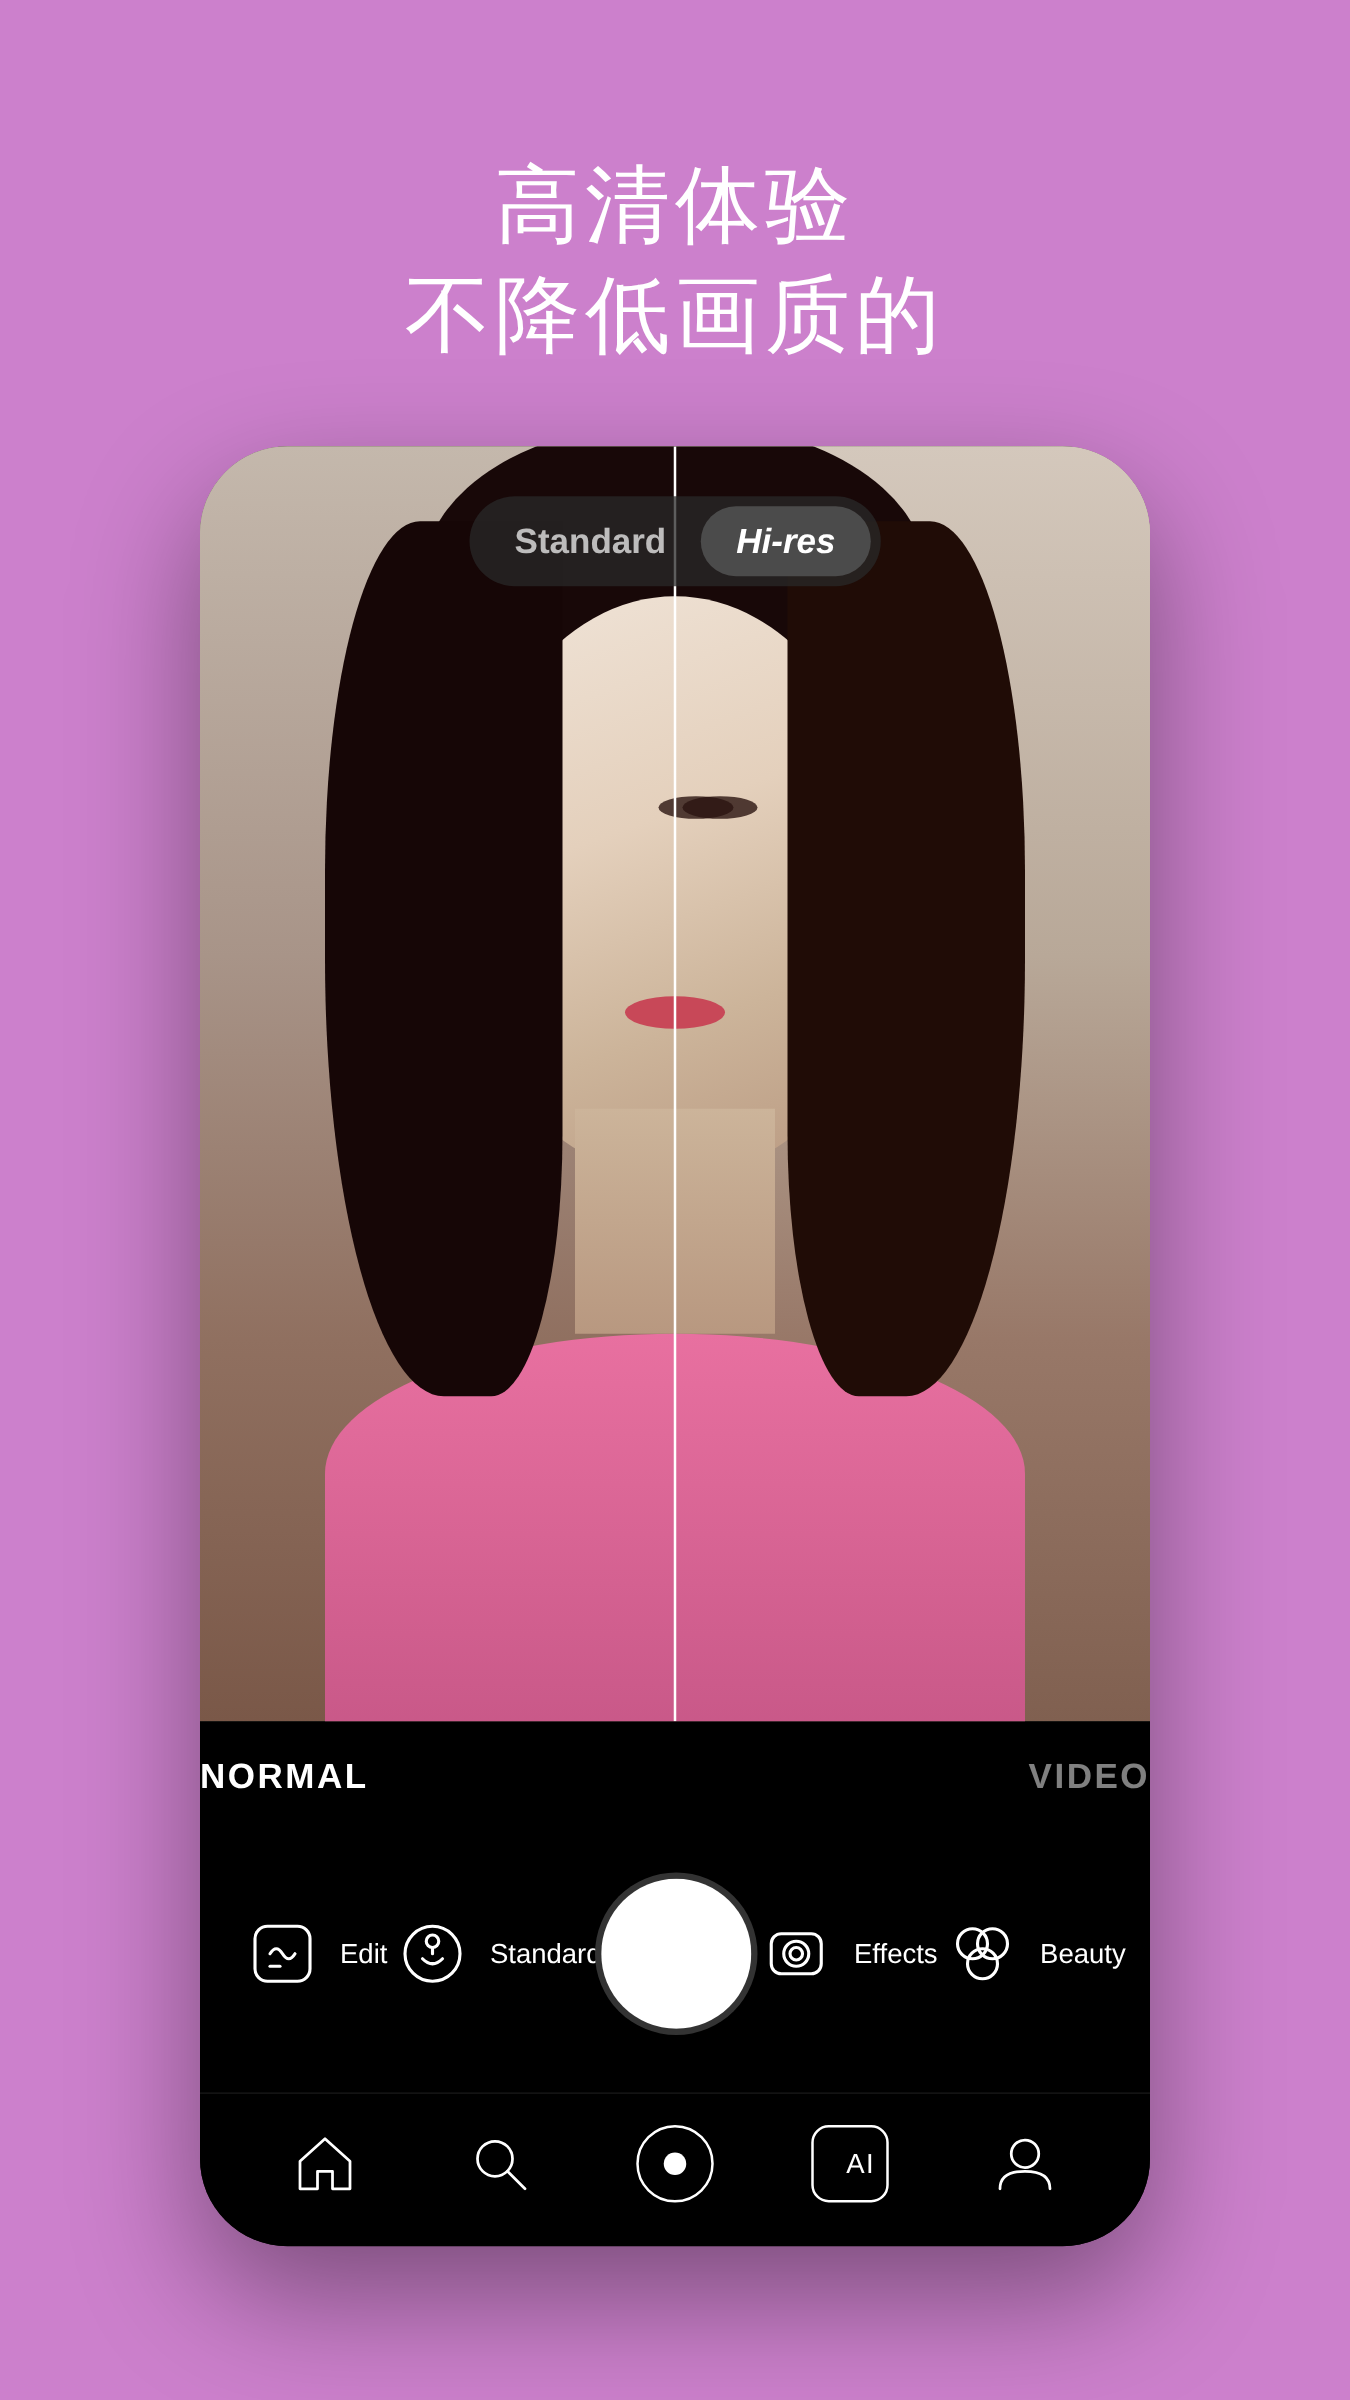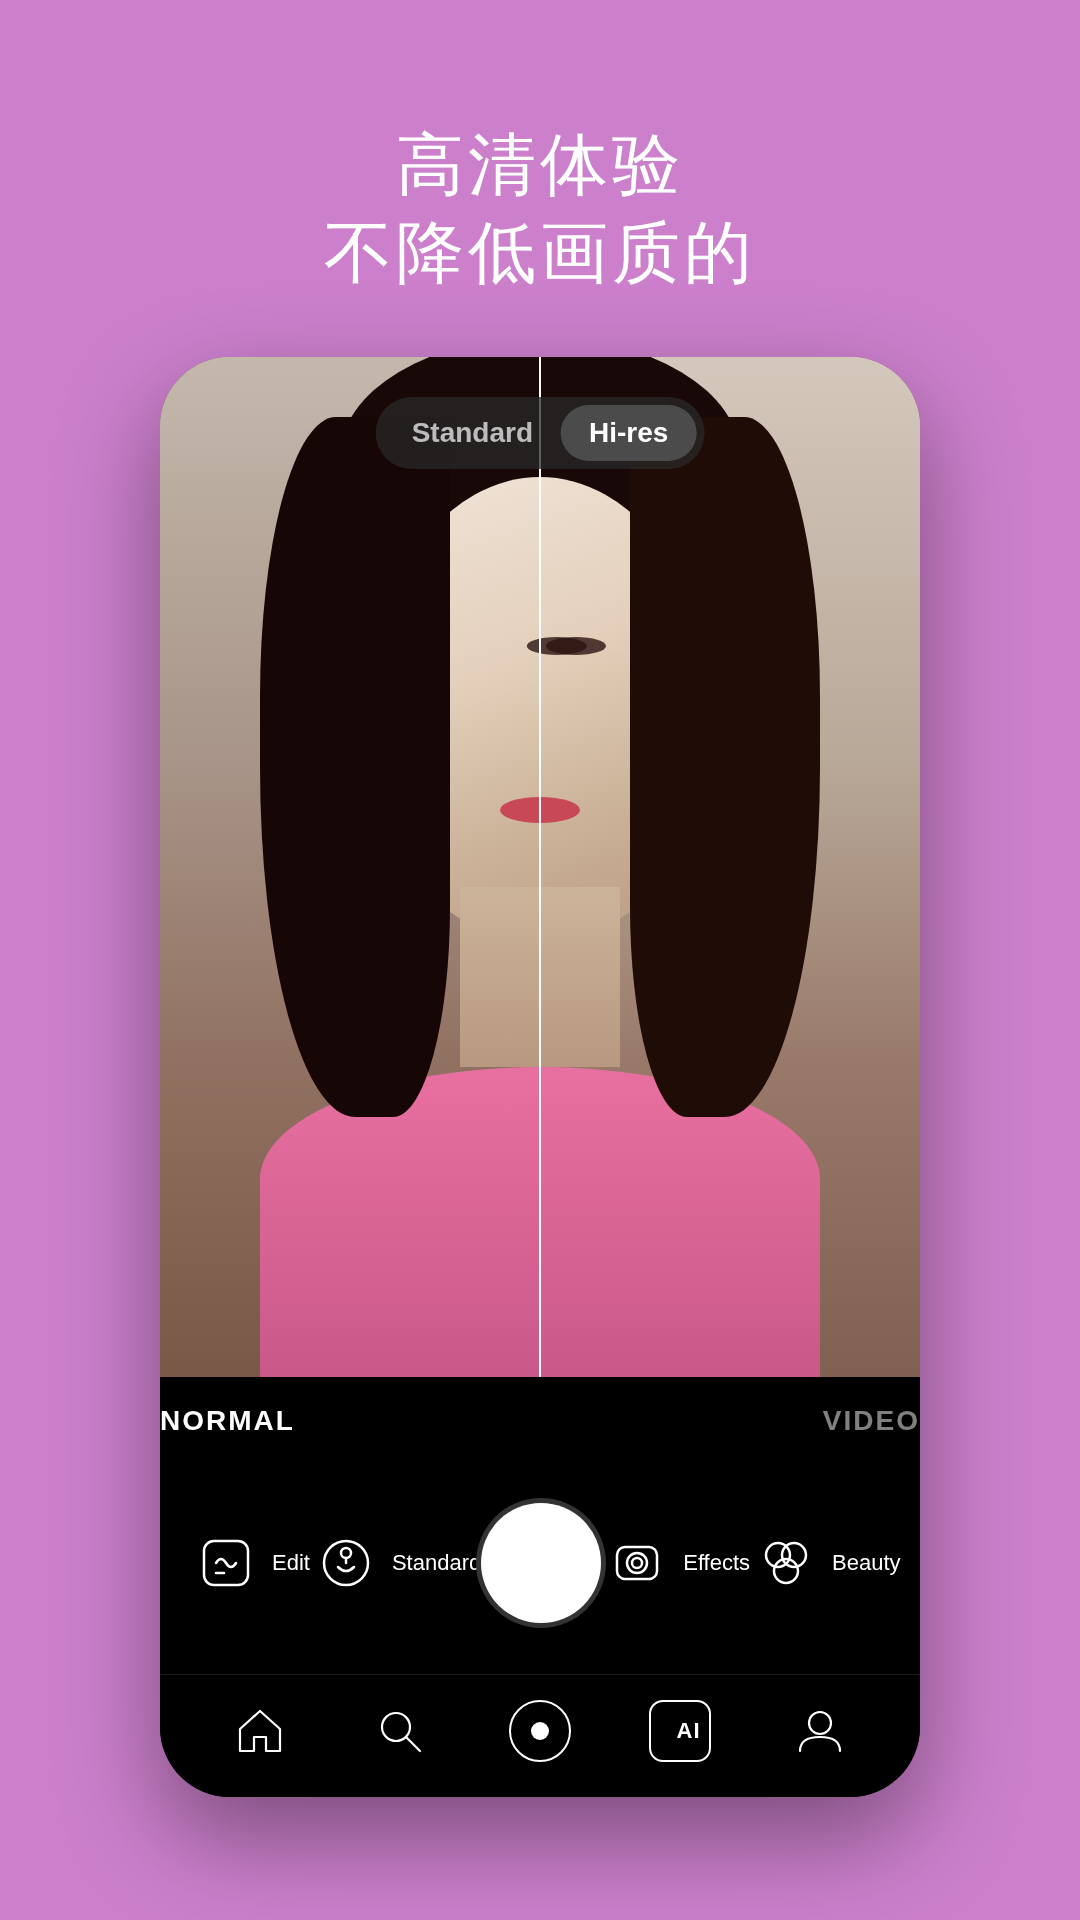--- a/index.html
+++ b/index.html
@@ -102,20 +102,21 @@
       border-radius: 40px;
     }
 
     .label-hires {
       color: white;
       font-size: 28px;
       font-weight: 600;
       padding: 12px 28px;
       border-radius: 40px;
       background: rgba(80,80,80,0.9);
+      font-style: italic;
     }
 
     
     .camera-ui {
       position: absolute;
       bottom: 0;
       left: 0;
       width: 100%;
       height: 420px;
       background: #000;
@@ -224,21 +225,21 @@
     .ai-badge {
       width: 62px;
       height: 62px;
       border: 2.5px solid white;
       border-radius: 14px;
       display: flex;
       align-items: center;
       justify-content: center;
       color: white;
       font-size: 22px;
-      font-weight: 700;
+      font-weight: 400;
       letter-spacing: 1px;
       padding-left: 17px;
     }
 
     
     .nav-camera {
       width: 62px;
       height: 62px;
       border: 2.5px solid white;
       border-radius: 50%;

